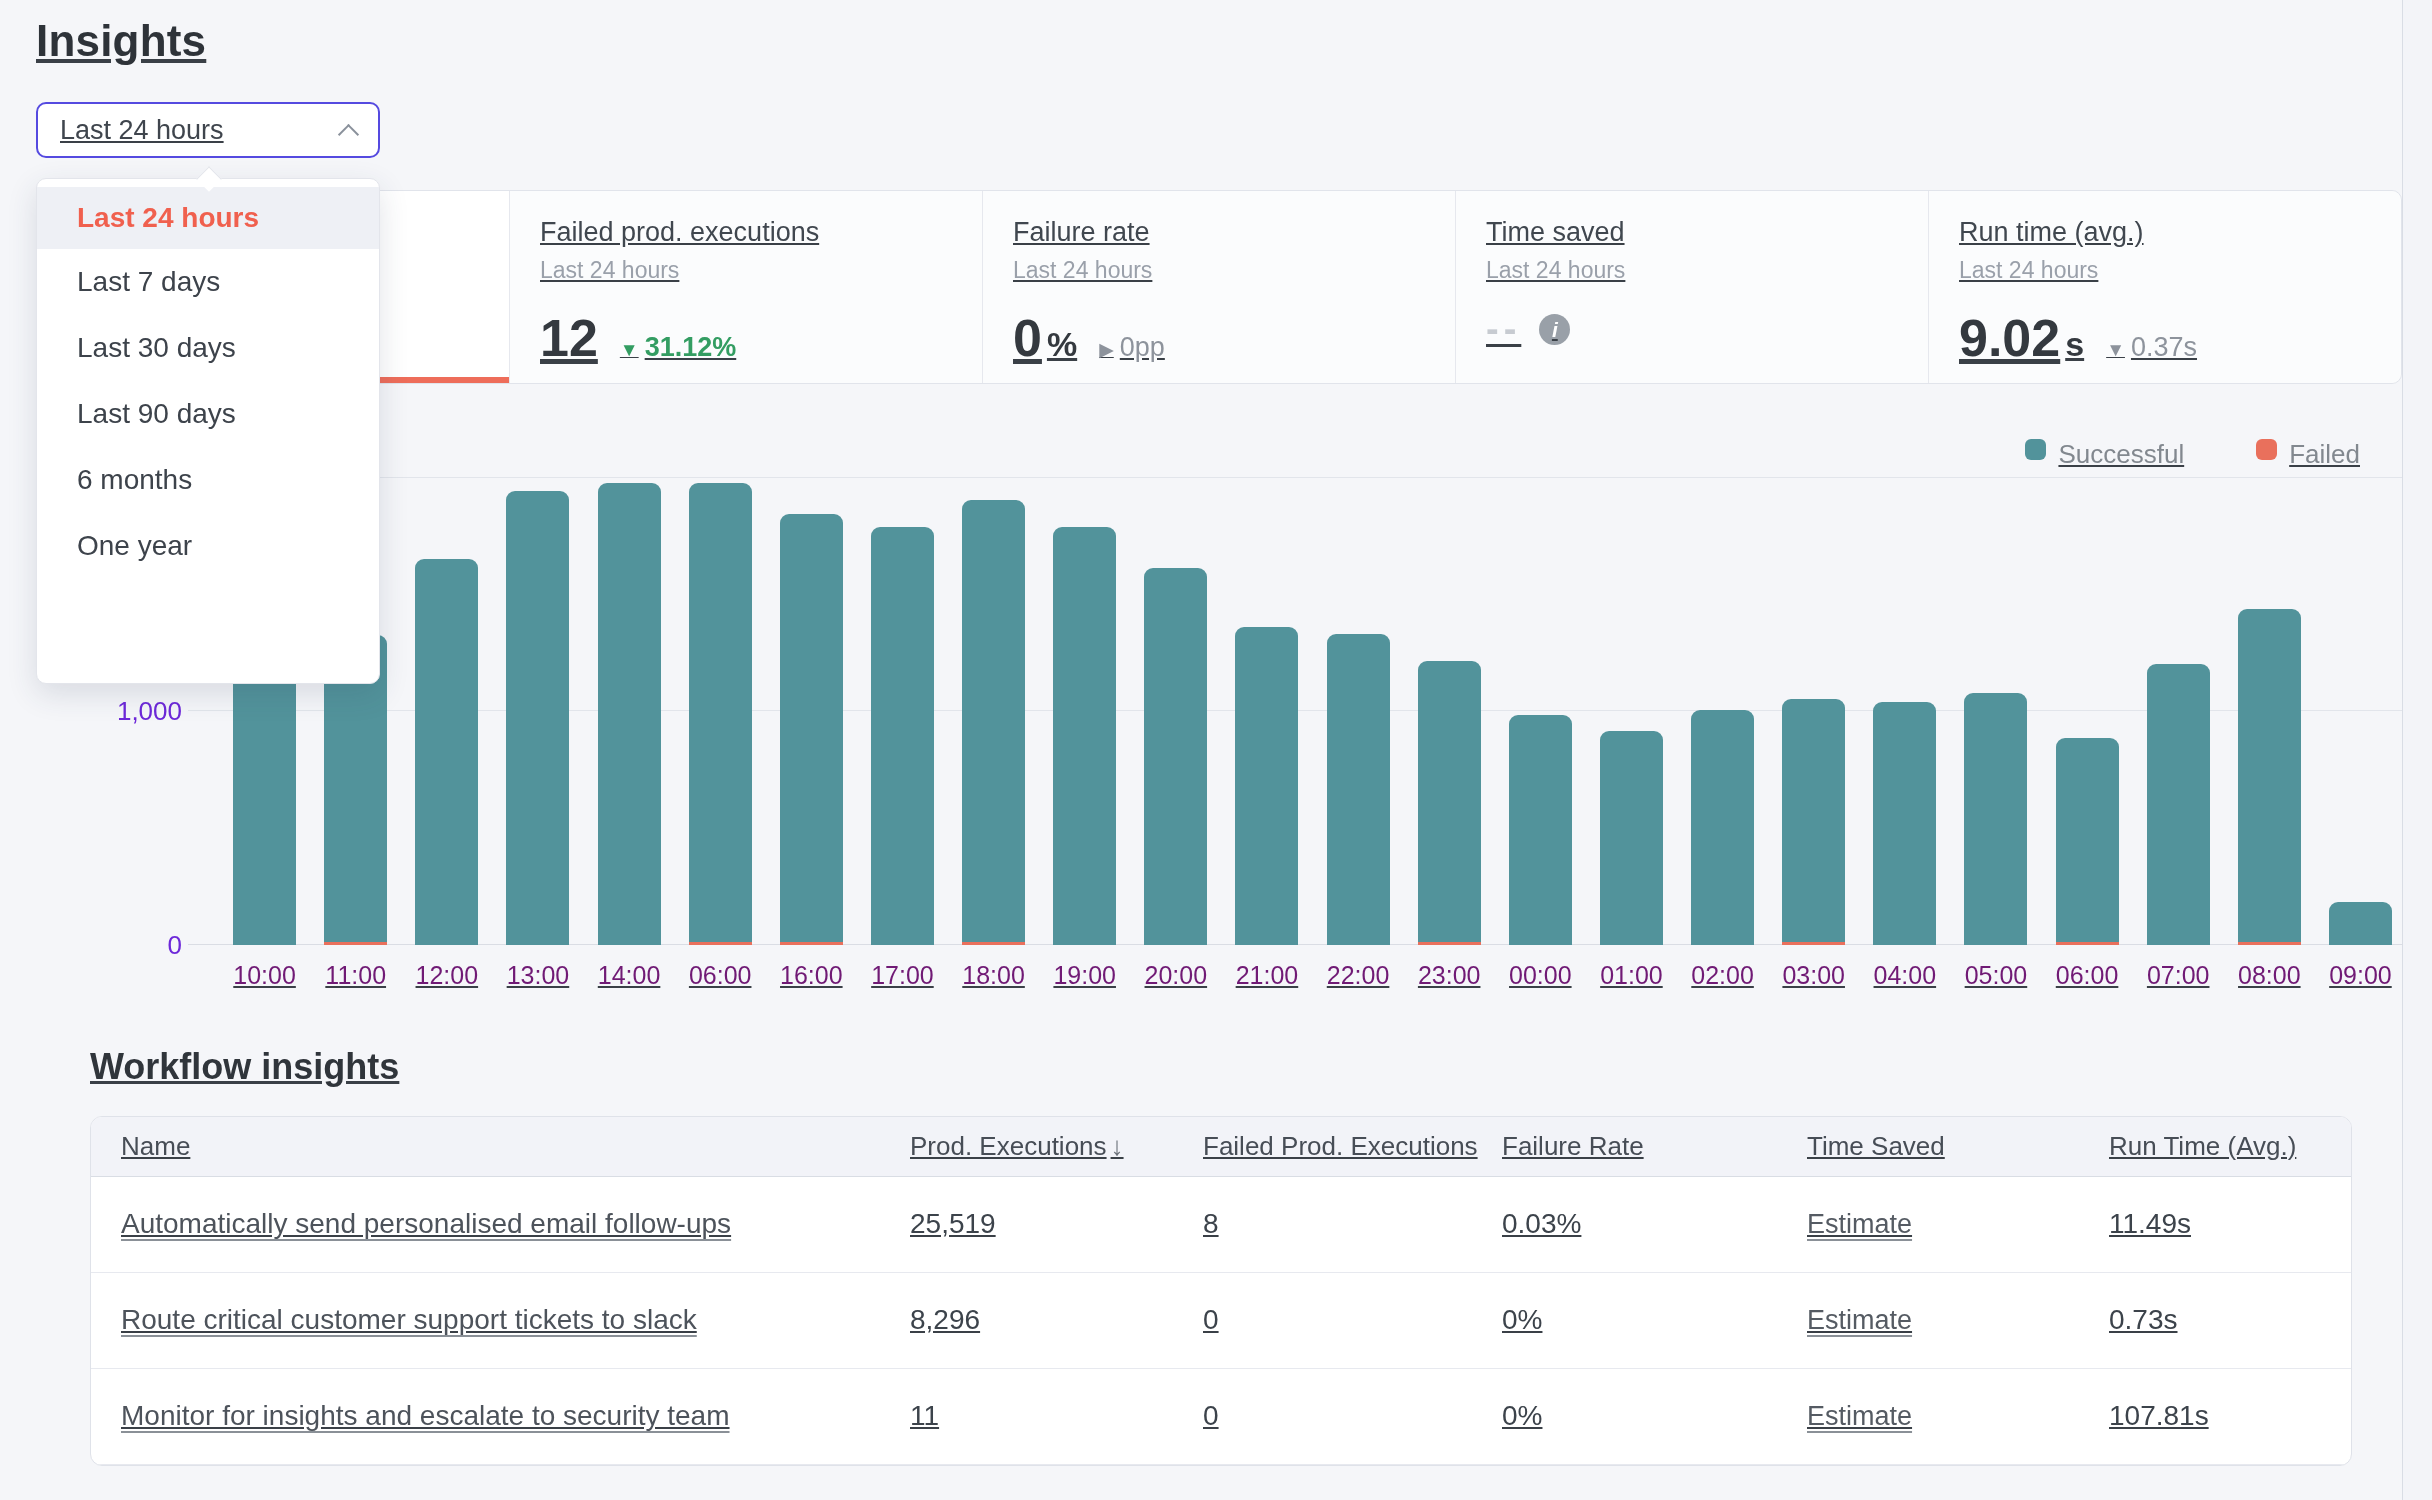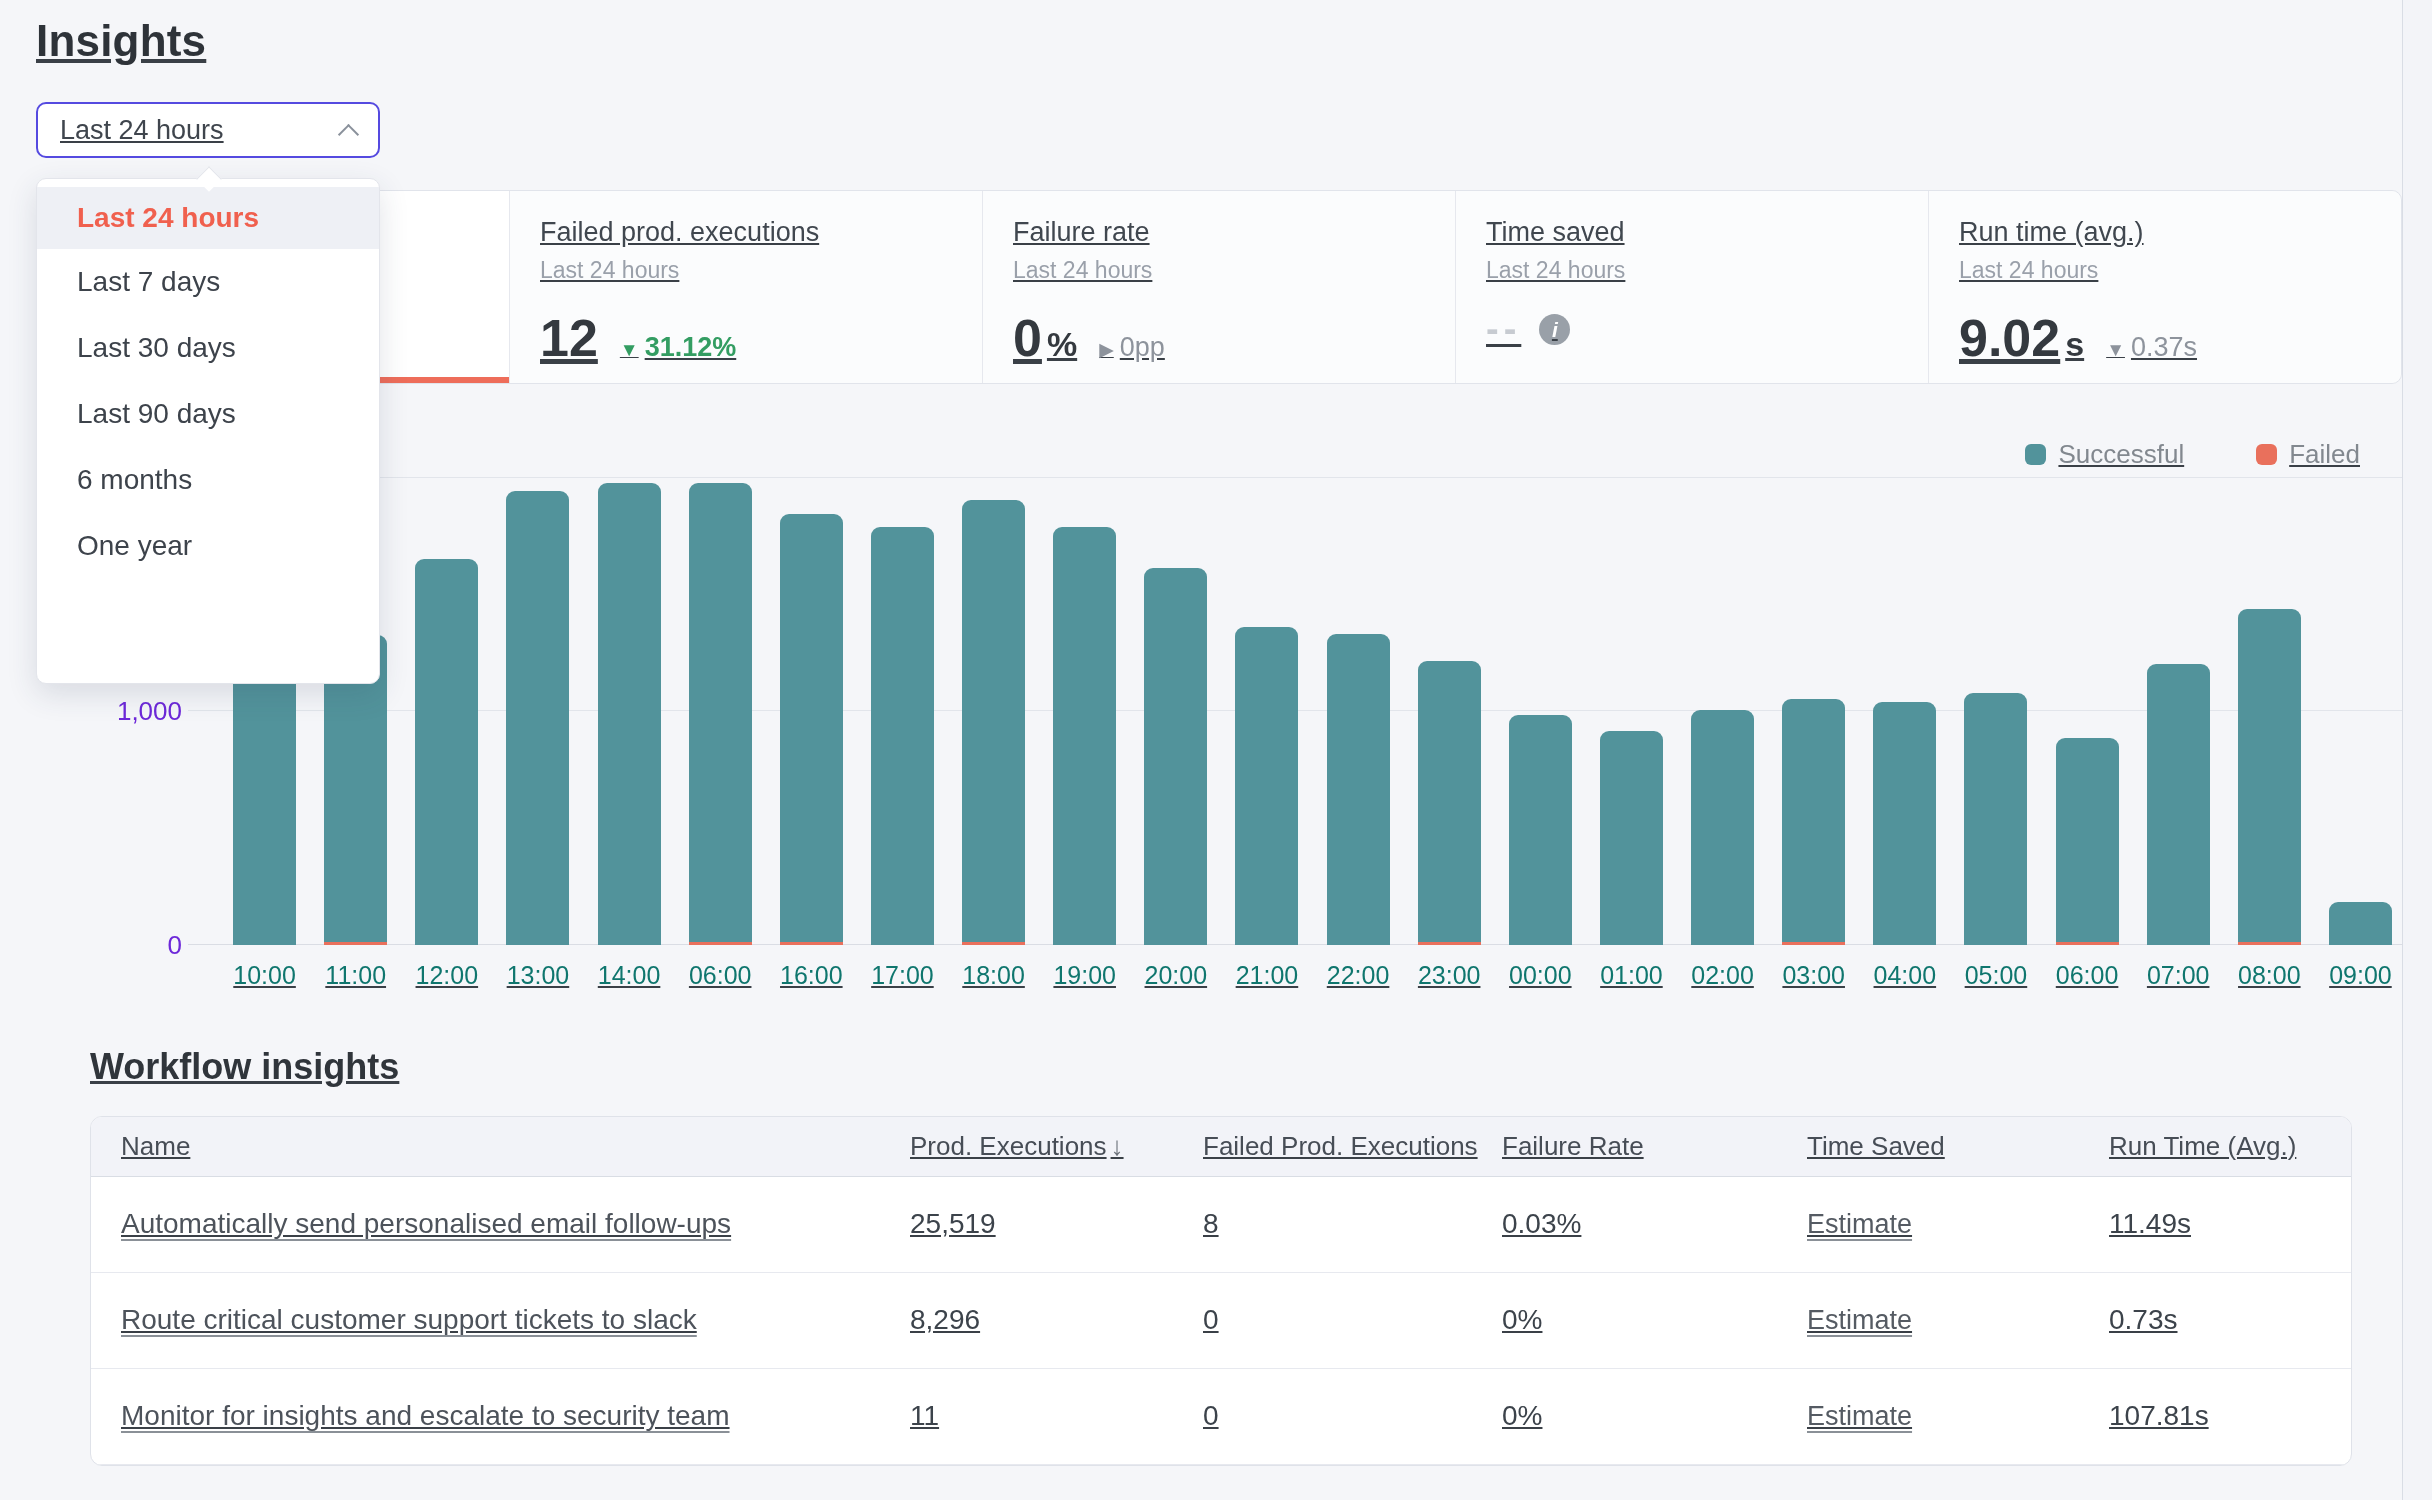--- a/index.html
+++ b/index.html
@@ -49,38 +49,38 @@
   .info-icon {
     width:31px; height:31px; border-radius:50%; background:#99a0a8;
     color:#fff; font-size:21px; font-weight:bold; font-style:italic;
     display:flex; align-items:center; justify-content:center; margin-left:18px;
     align-self:center;
   }
 
   
   .chart-section { margin-top:50px; }
   .legend-row { display:flex; justify-content:flex-end; gap:40px; padding-right:42px; height:40px; align-items:center; }
-  .legend-item { display:flex; align-items:center; gap:12px; cursor:pointer;padding-left:32px; }
+  .legend-item { display:flex; gap:12px; cursor:pointer;padding-left:32px; }
   .legend-chip { width:21px; height:21px; border-radius:6px; }
   .legend-label { font-size:26px; color:#82888f; }
 
   .plot { position:relative; margin-left:169px; width:2201px; height:468px; margin-top:3px; }
   .gridline { position:absolute; left:-17px; right:0; height:1px; background:#e2e5eb; }
   .gridline.baseline { background:#dadde4; }
   .ylab {
     position:absolute; right:calc(100% + 23px); transform:translateY(50%);
     font-size:26px; color:#6d28d9; white-space:nowrap;
   }
   .bars { position:absolute; left:14px; right:0; bottom:0; top:0; display:flex; align-items:flex-end; }
   .slot { flex:1; display:flex; justify-content:center; align-items:flex-end; height:100%; }
   .bar { width:63px; display:flex; flex-direction:column; }
   .seg-success { width:100%; border-radius:9px 9px 0 0; }
   .seg-failed { width:100%; height:3px; }
   .xlabels { margin-left:183px; width:2187px; display:flex; margin-top:16px; }
-  .xlab { flex:1; text-align:center; font-size:25px; color:#0f766e; }
+  .xlab { flex:1; text-align:center; font-size:25px; color:#701a75; }
 
   
   .workflow-section { margin-top:56px; padding-left:54px; }
   .section-title { font-size:36px; font-weight:bold; color:#30353b; }
   .table-card {
     margin-top:28px; width:2262px; background:#fff;
     border:1px solid #dfe2e9; border-radius:12px; overflow:hidden;
   }
   table { width:100%; border-collapse:collapse; table-layout:fixed; }
   col.c-name { width:819px; } col.c-prod { width:293px; } col.c-failed { width:299px; }

